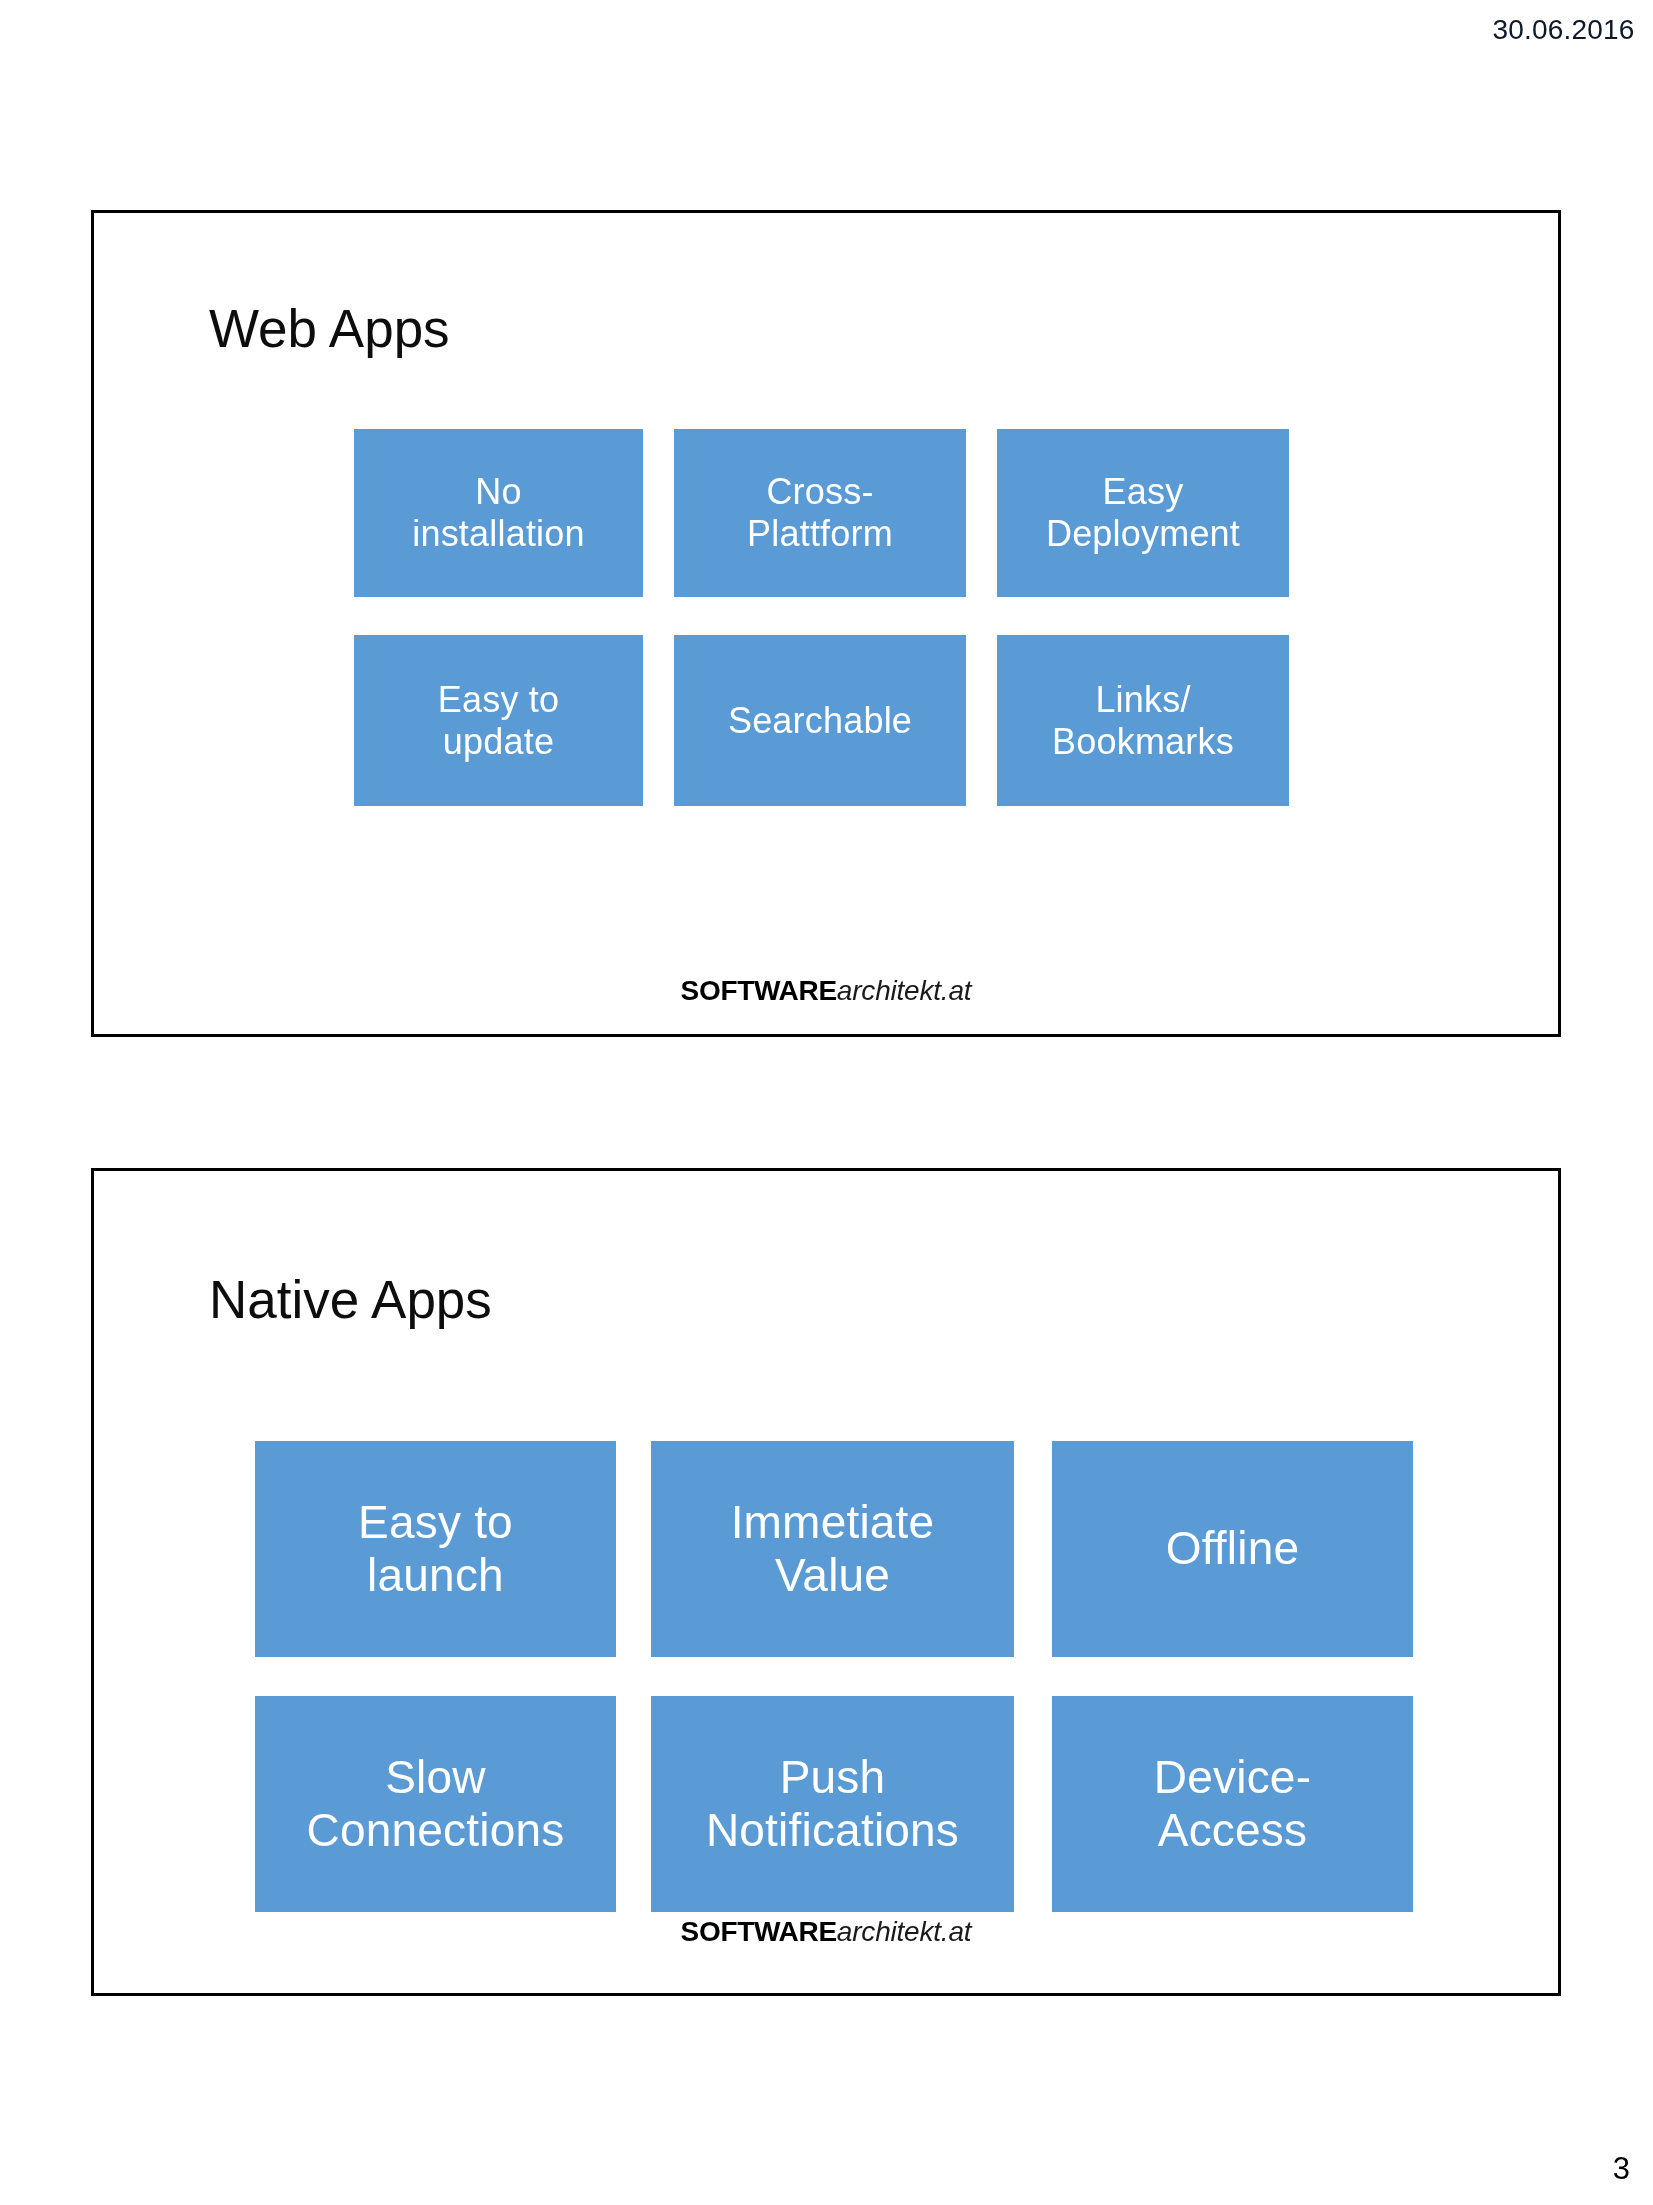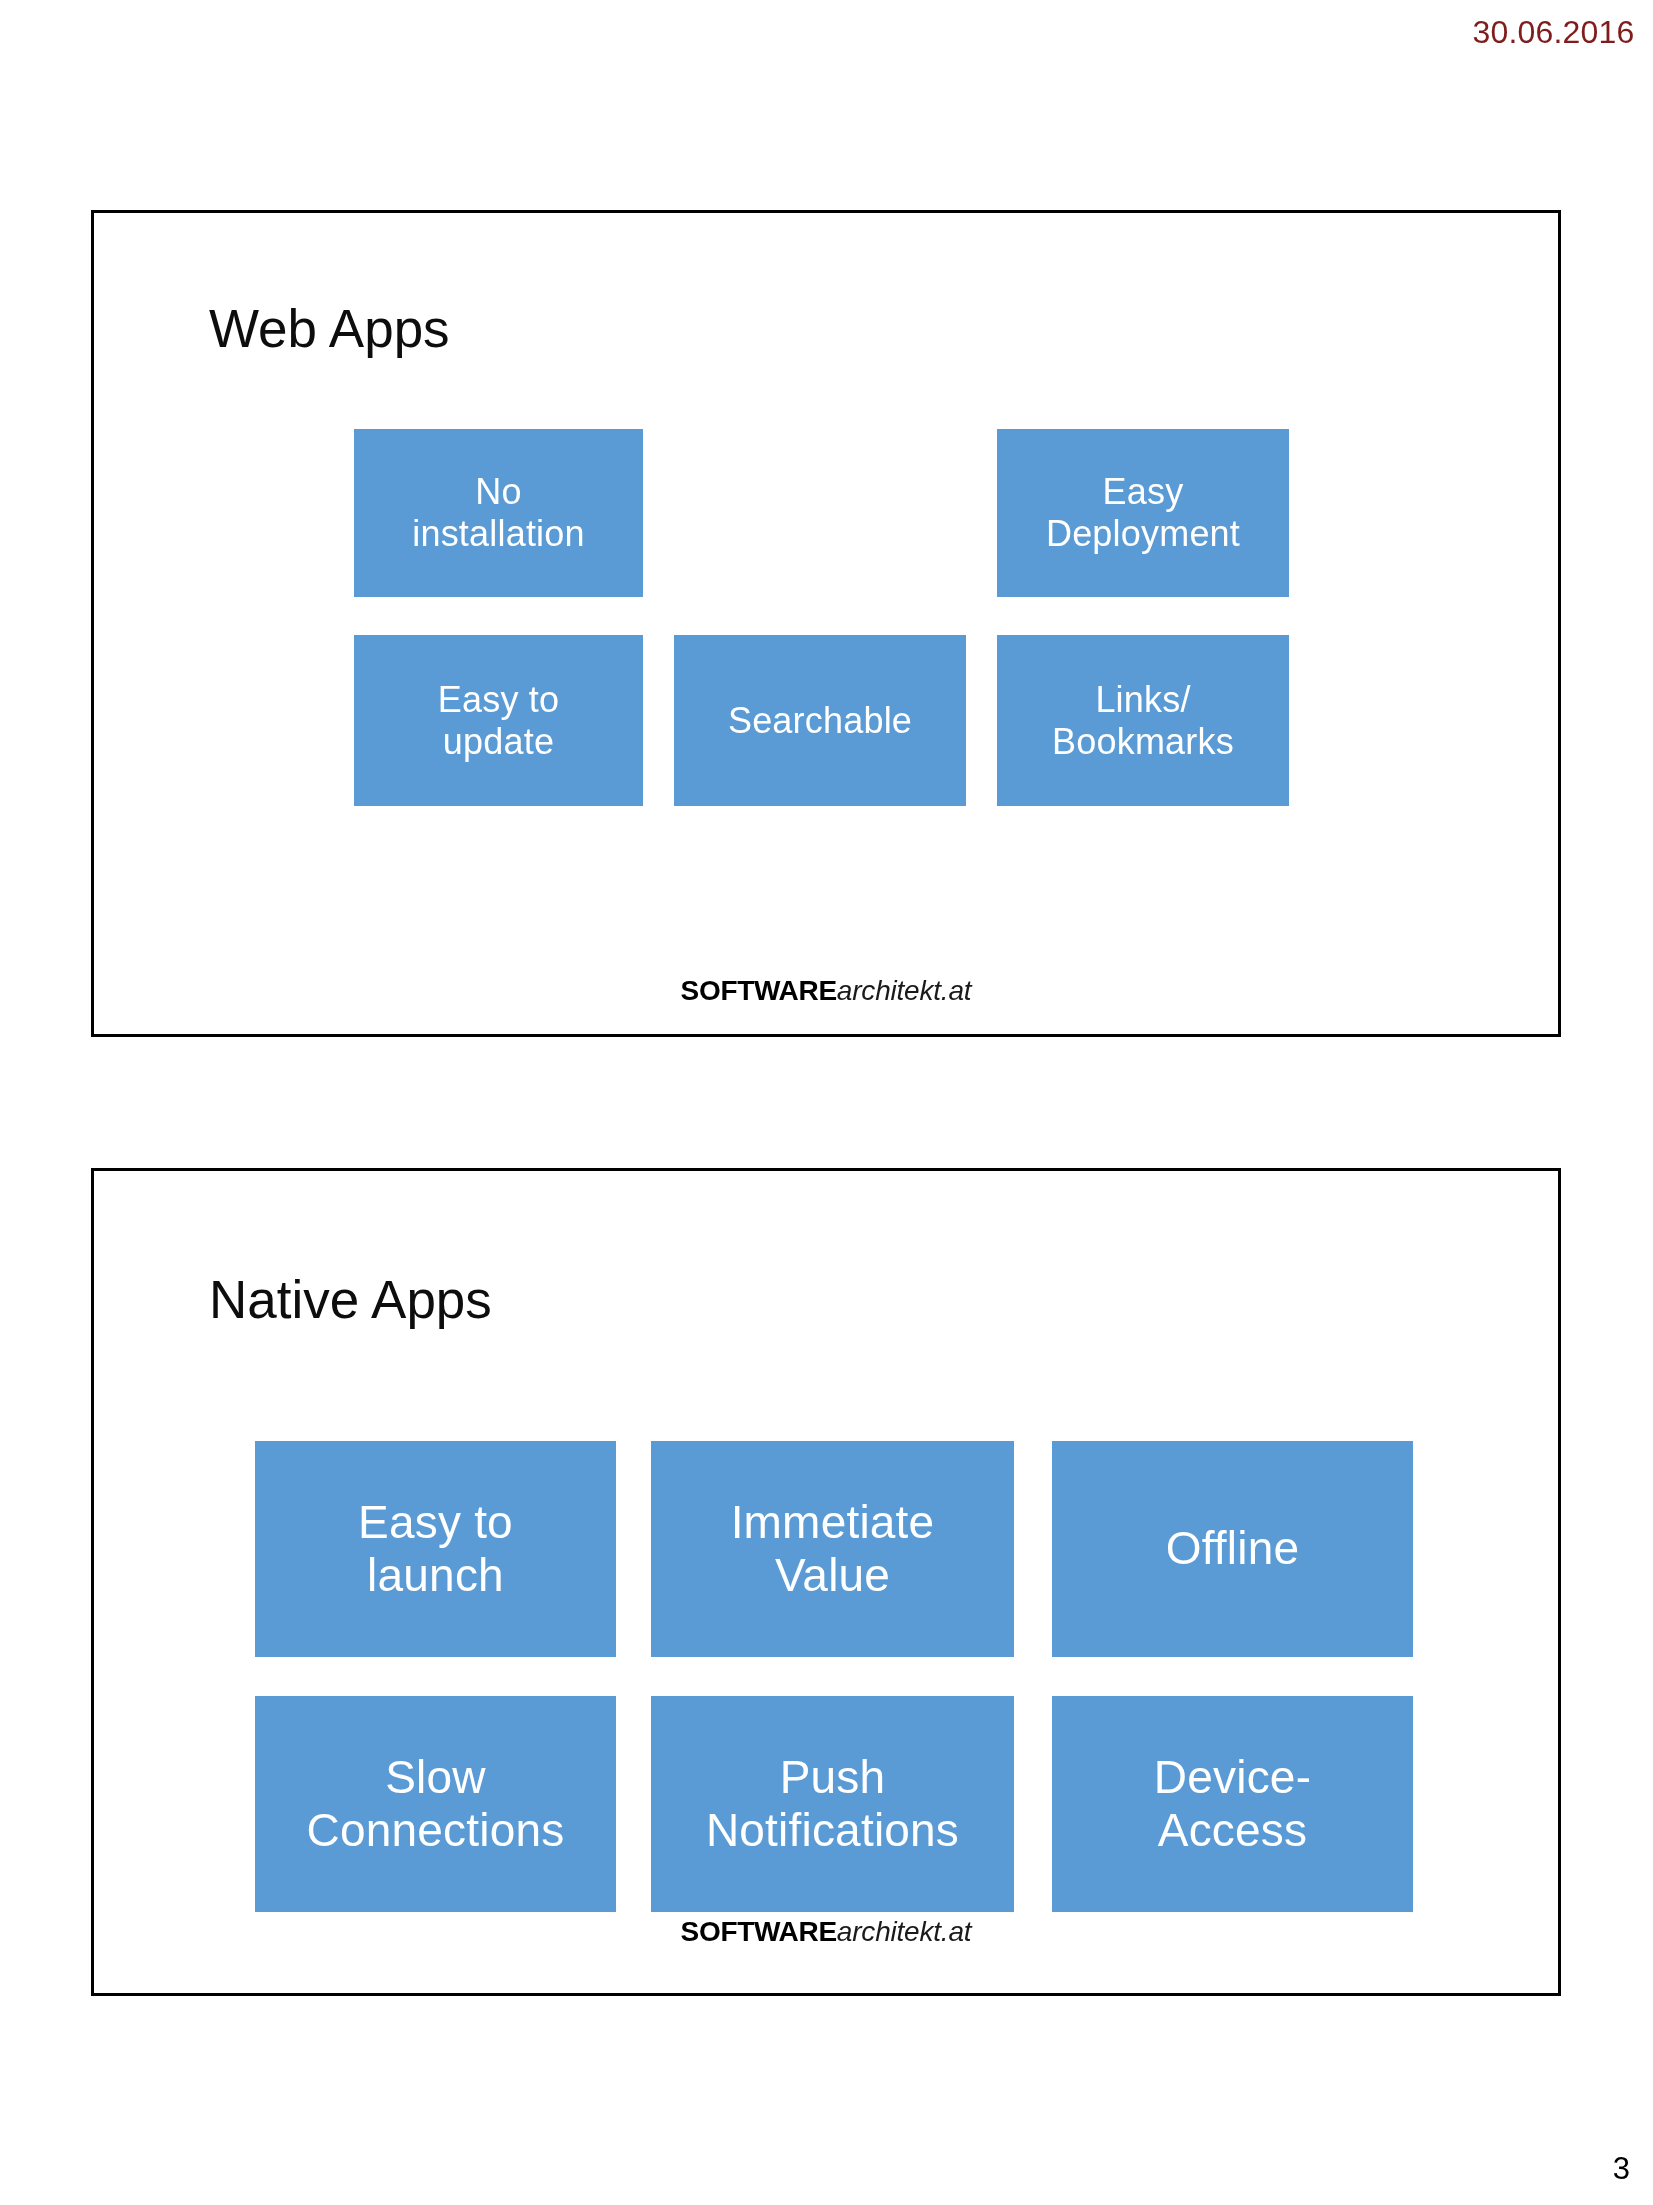--- a/index.html
+++ b/index.html
@@ -14,23 +14,23 @@
     font-family: "Liberation Sans", sans-serif;
     color: #000000;
     overflow: hidden;
   }
 
   
   .page-date {
     position: absolute;
     top: 14.5px;
     right: 19.4px;
-    font-size: 32px;
+    font-size: 28px;
     line-height: 1.1;
-    color: #7f1d1d;
+    color: #0f172a;
     letter-spacing: 0.2px;
     white-space: nowrap;
   }
   .page-number {
     position: absolute;
     bottom: 21px;
     right: 24px;
     font-size: 31px;
     line-height: 1;
     color: #000000;
@@ -133,20 +133,24 @@
 <div class="page-date">30.06.2016</div>
 
 <div class="slide" id="slide-1">
 
   <div class="slide-title">Web Apps</div>
 
   <div class="tile r1 c1">
     <span class="tile-text">No
 installation</span>
   </div>
+  <div class="tile r1 c2">
+    <span class="tile-text">Cross-
+Plattform</span>
+  </div>
   <div class="tile r1 c3">
     <span class="tile-text">Easy
 Deployment</span>
   </div>
 
   <div class="tile r2 c1">
     <span class="tile-text">Easy to
 update</span>
   </div>
   <div class="tile r2 c2">

